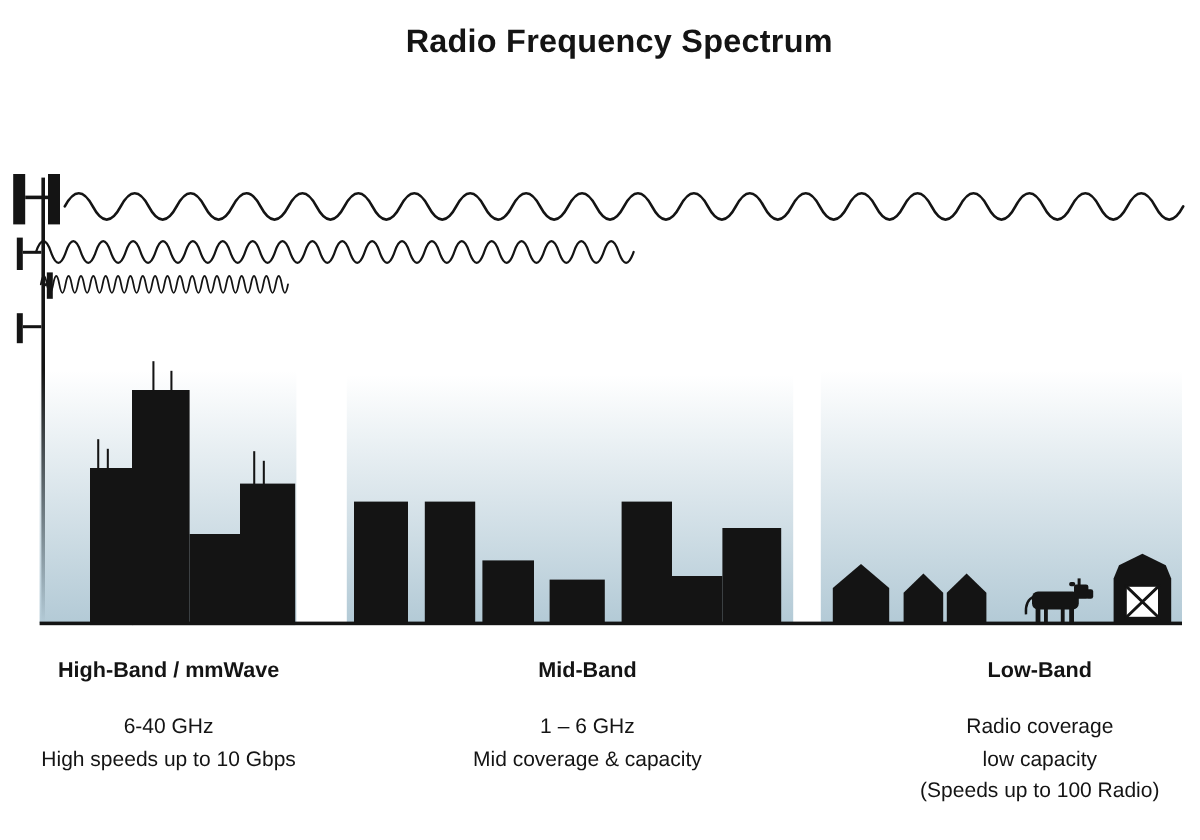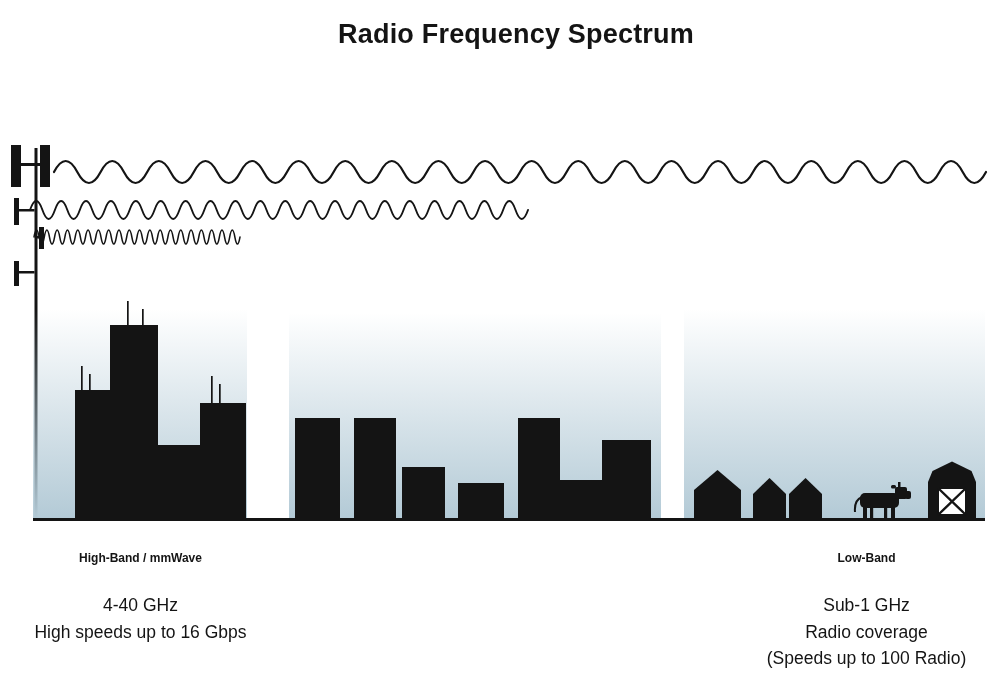--- a/index.html
+++ b/index.html
@@ -29,21 +29,21 @@
   .scene2 { left: 289px; top: 410px; }
   .scene3 { left: 684px; top: 455px; }
   .ground {
     position: absolute; left: 33px; top: 518px; width: 952px; height: 3px;
     background: var(--ink, #141414);
   }
   .band-col { position: absolute; top: 548px; text-align: center; }
   .col1 { left: 23px;  width: 235px; }
   .col2 { left: 372px; width: 235px; }
   .col3 { left: 748px; width: 237px; }
-  .band-label { font-size: 12px; font-weight: bold; line-height: 20px; margin-bottom: 24px; }
+  .band-label { font-size: 18px; font-weight: bold; line-height: 20px; margin-bottom: 24px; }
   .band-line  { font-size: 17.5px; line-height: 26.5px; }
 </style>
 </head>
 <body>
 
 <div class="canvas">
 
   <h1 class="title">Radio Frequency Spectrum</h1>
 
   <svg class="tower" width="56" height="385" viewBox="0 0 56 385" fill="currentColor">
@@ -128,27 +128,30 @@
       <polygon points="244,65 244,27 248.5,16 268,6.5 287.5,16 292,27 292,65"></polygon>
       <rect x="254" y="33" width="28" height="27" fill="#ffffff" stroke="currentColor" stroke-width="2"></rect>
       <path d="M254,33 L282,60 M282,33 L254,60" stroke="currentColor" stroke-width="2.4" fill="none"></path>
     </g>
   </svg>
 
   <div class="ground"></div>
 
   <div class="band-col col1">
     <div class="band-label">High-Band / mmWave</div>
-    <div class="band-line">4-40 GHz</div>
-    <div class="band-line">High speeds up to 16 Gbps</div>
+    <div class="band-line">6-40 GHz</div>
+    <div class="band-line">High speeds up to 10 Gbps</div>
   </div>
 
   <div class="band-col col2">
+    <div class="band-label">Mid-Band</div>
+    <div class="band-line">1 – 6 GHz</div>
+    <div class="band-line">Mid coverage &amp; capacity</div>
   </div>
 
   <div class="band-col col3">
     <div class="band-label">Low-Band</div>
-    <div class="band-line">Sub-1 GHz</div>
     <div class="band-line">Radio coverage</div>
+    <div class="band-line">low capacity</div>
     <div class="band-line">(Speeds up to 100 Radio)</div>
   </div>
 
 </div>
 
 </body></html>

